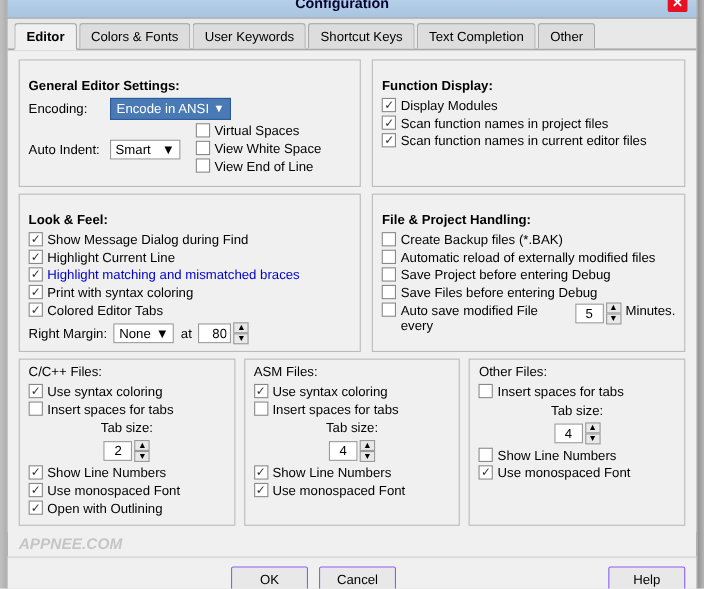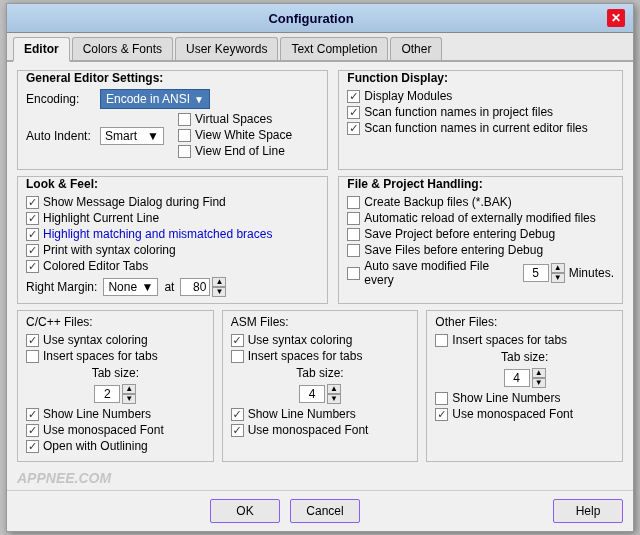--- a/index.html
+++ b/index.html
@@ -76,21 +76,21 @@
       padding: 8px 10px 6px 10px;
       background: #f0f0f0;
     }
     .section-row {
       display: flex;
       gap: 10px;
       margin-bottom: 6px;
     }
     .section-box {
       border: 1px solid #bbb;
-      padding: 0 8px 6px 8px;
+      padding: 16px 8px 6px 8px;
       position: relative;
       flex: 1;
     }
     .form-row {
       display: flex;
       align-items: center;
       margin-bottom: 3px;
       gap: 4px;
     }
     .form-label {
@@ -119,21 +119,21 @@
       padding: 1px 4px;
       font-size: 12px;
       min-width: 60px;
       display: flex;
       align-items: center;
       justify-content: space-between;
       cursor: pointer;
     }
     .checkbox-row {
       display: flex;
-      align-items: center;
+      align-items: flex-start;
       gap: 4px;
       margin-bottom: 2px;
       font-size: 12px;
     }
     .checkbox {
       width: 13px;
       height: 13px;
       border: 1px solid #888;
       background: white;
       display: flex;
@@ -267,20 +267,21 @@
 
   <div class="title-bar">
     <span class="title-bar-text">Configuration</span>
     <button class="close-btn">✕</button>
   </div>
 
   <div class="tabs">
     <div class="tab active">Editor</div>
     <div class="tab">Colors &amp; Fonts</div>
     <div class="tab">User Keywords</div>
+    <div class="tab">Shortcut Keys</div>
     <div class="tab">Text Completion</div>
     <div class="tab">Other</div>
   </div>
 
   <div class="content">
 
     <div class="section-row">
 
       <div class="section-box" style="flex:1.1">
         <div class="general-header">General Editor Settings:</div>

